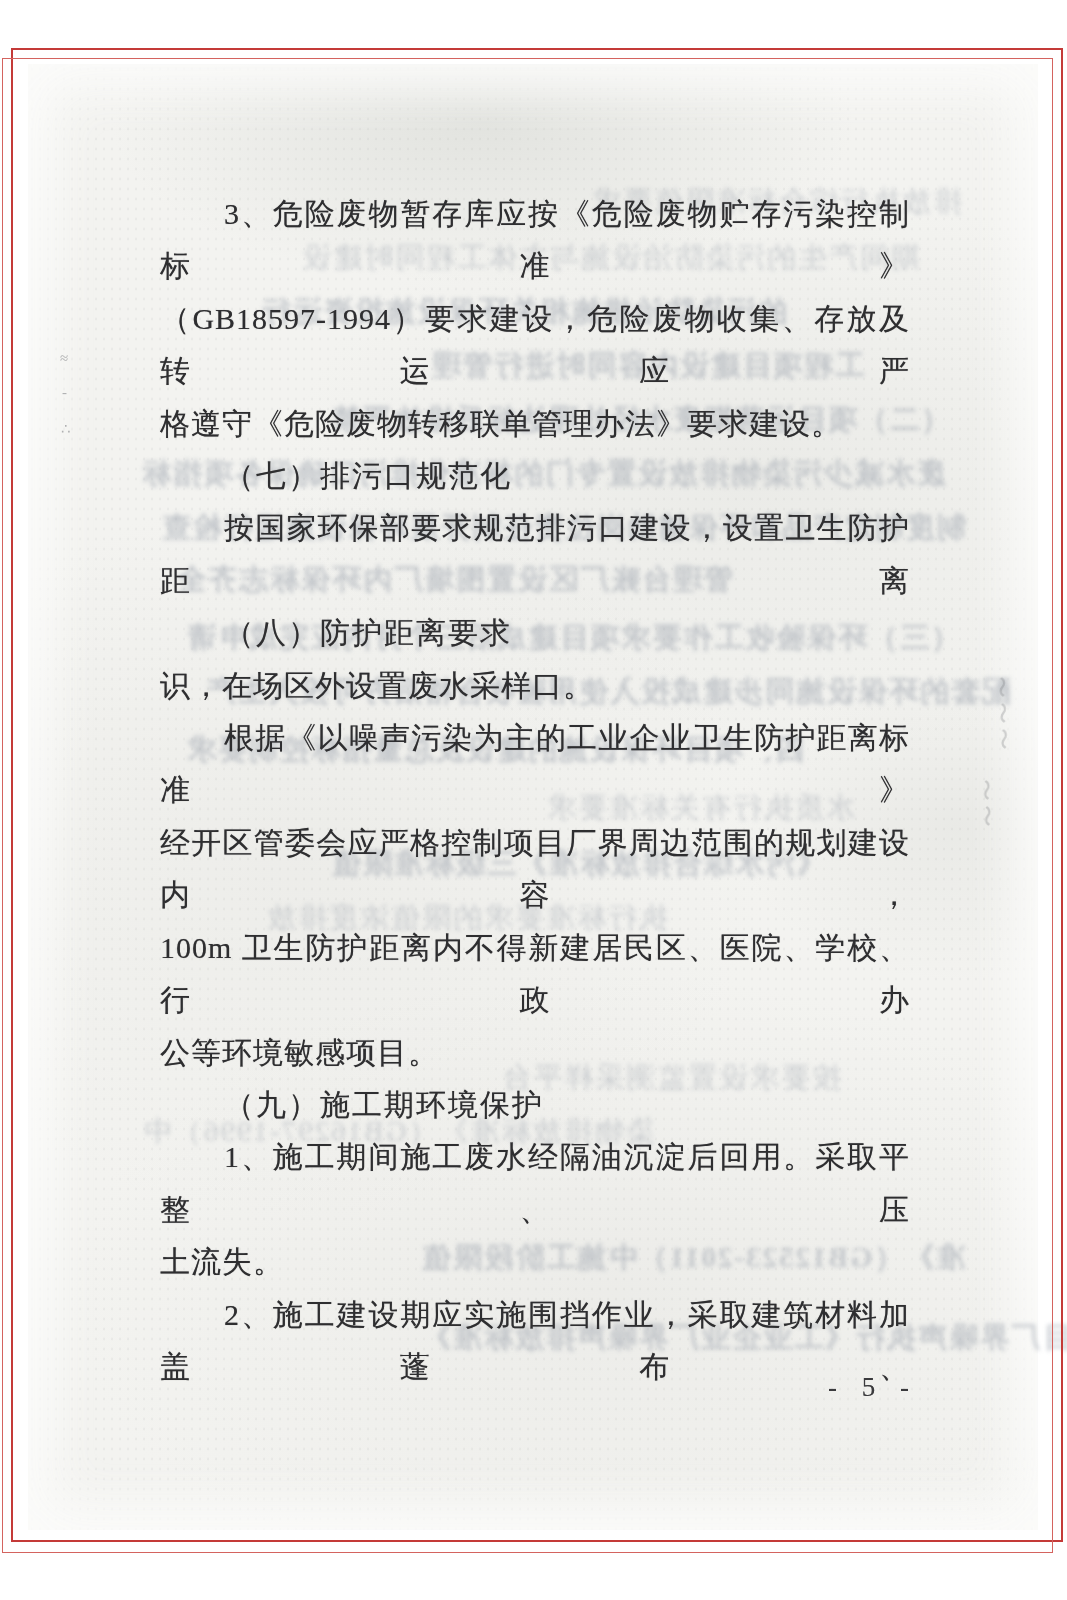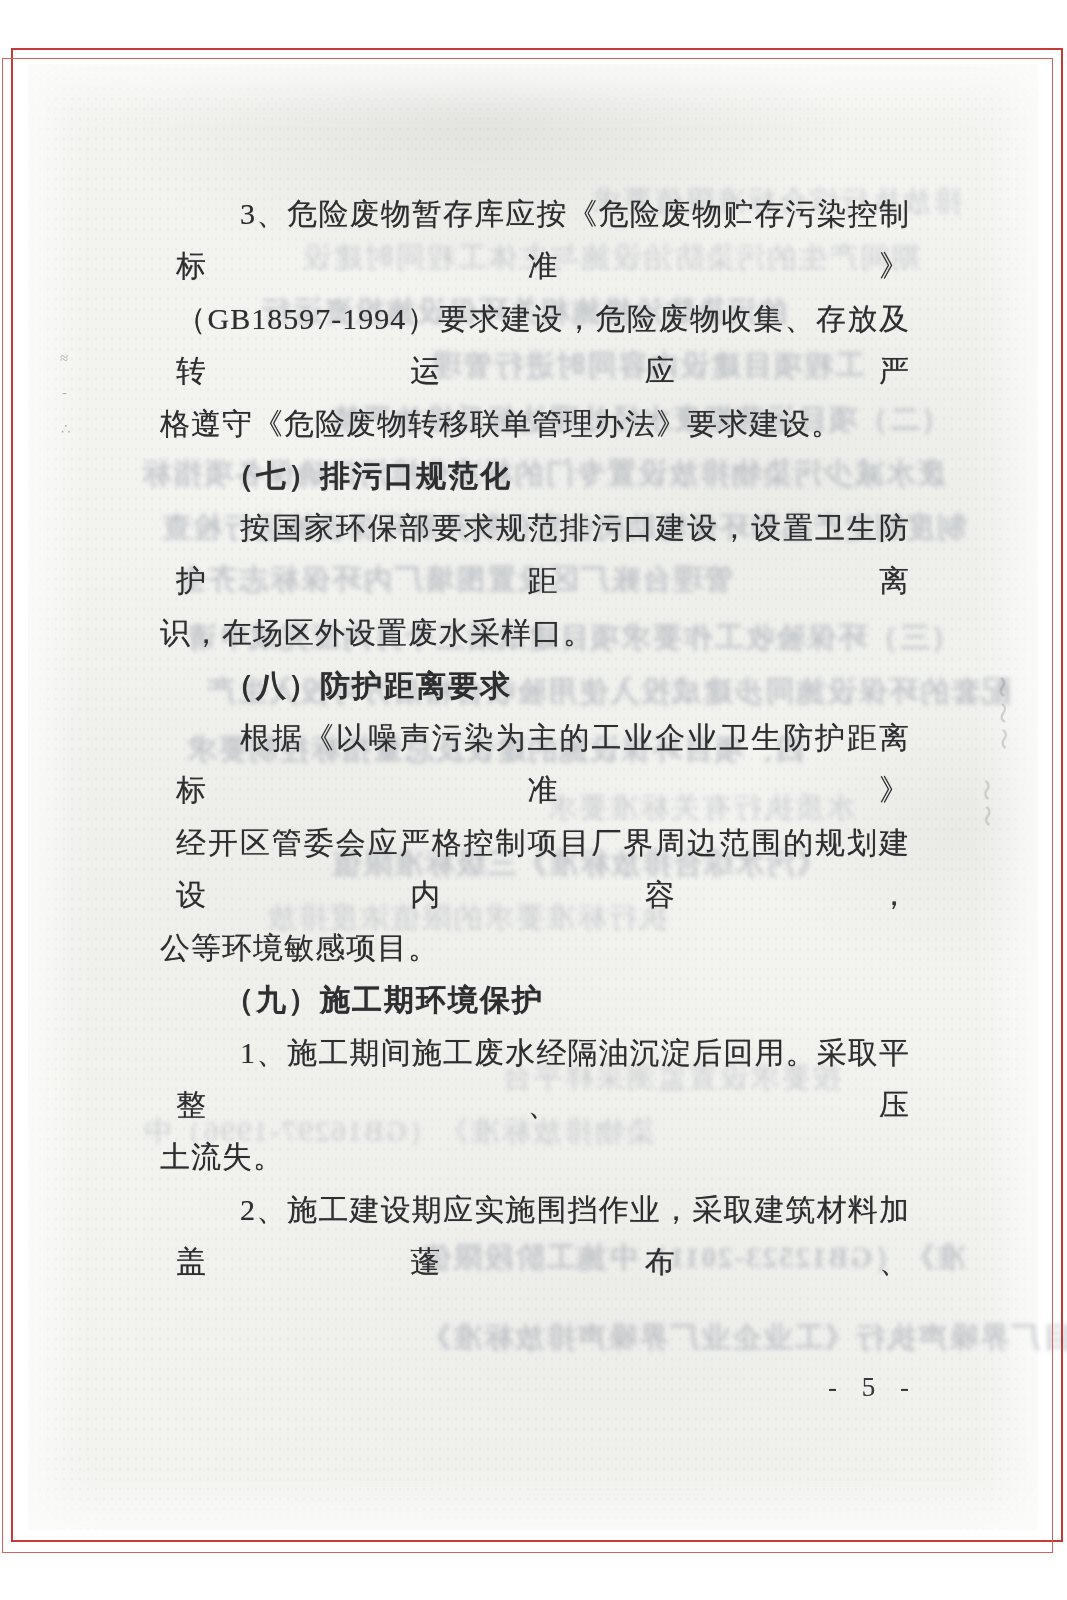--- a/index.html
+++ b/index.html
@@ -39,23 +39,23 @@
     color:var(--ink);
     font-size:30px;line-height:52.4px;
     letter-spacing:1px;
     text-shadow:0 0 .7px rgba(42,42,45,.55);
   }
   .line{
     text-align:justify;
     text-align-last:left;
     text-justify:inter-character;
   }
-  .line.fill{text-align-last:justify;margin-left:16px;}
+  .line.fill{text-align-last:justify;}
   .line.indent{text-indent:64px;}
-  .line.bold{font-weight:700;letter-spacing:2px;}
+  .line.bold{font-weight:400;letter-spacing:2px;}
   .page-number{
     position:absolute;left:828px;top:1372px;
     color:#3a3a3d;font-size:27px;letter-spacing:9px;
     text-shadow:0 0 .6px rgba(50,50,52,.5);
   }
   .bleed{
     position:absolute;white-space:nowrap;
     color:#99a0ab;font-size:29px;letter-spacing:2px;
     transform:scaleX(-1);
     filter:blur(2.2px);
@@ -104,24 +104,25 @@
 
 <div class="frame frame-inner"></div>
 <div class="frame frame-outer"></div>
 
 <div class="content" id="doc-lines">
     <div class="line indent fill">3、危险废物暂存库应按《危险废物贮存污染控制标准》</div>
     <div class="line fill">（GB18597-1994）要求建设，危险废物收集、存放及转运应严</div>
     <div class="line">格遵守《危险废物转移联单管理办法》要求建设。</div>
     <div class="line indent bold">（七）排污口规范化</div>
     <div class="line indent fill">按国家环保部要求规范排污口建设，设置卫生防护距离</div>
+    <div class="line indent bold">（八）防护距离要求</div>
     <div class="line">识，在场区外设置废水采样口。</div>
-    <div class="line indent bold">（八）防护距离要求</div>
     <div class="line indent fill">根据《以噪声污染为主的工业企业卫生防护距离标准》</div>
     <div class="line fill">经开区管委会应严格控制项目厂界周边范围的规划建设内容，</div>
+    <div class="line fill">100m 卫生防护距离内不得新建居民区、医院、学校、行政办</div>
     <div class="line">公等环境敏感项目。</div>
     <div class="line indent bold">（九）施工期环境保护</div>
     <div class="line indent fill">1、施工期间施工废水经隔油沉淀后回用。采取平整、压</div>
     <div class="line">土流失。</div>
     <div class="line indent fill">2、施工建设期应实施围挡作业，采取建筑材料加盖蓬布、</div>
   </div>
 
 <div class="page-number">- 5 -</div>
 
 </body></html>

